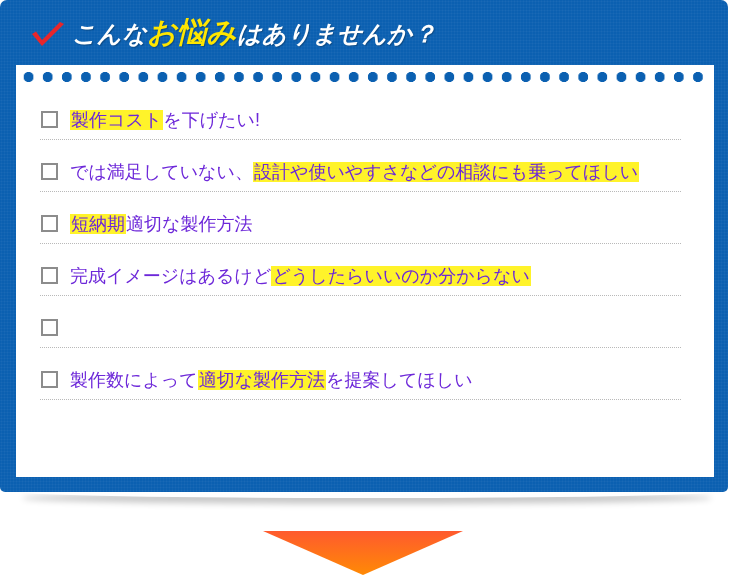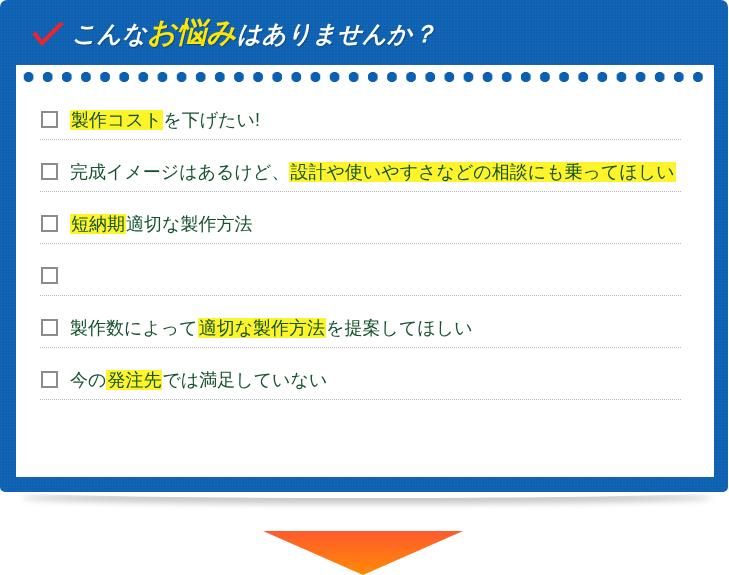--- a/index.html
+++ b/index.html
@@ -48,21 +48,21 @@
       height: 52px; box-sizing: border-box; padding-top: 12px;
       border-bottom: 1px dotted #b9b9b9;
       display: flex; align-items: center;
     }
     .box {
       width: 17px; height: 17px; box-sizing: border-box;
       border: 2px solid #8c8c8c; background: #ffffff;
       margin-left: 1px; margin-right: 12px; flex: none;
     }
     .text {
-      font-size: 18px; color: #14532d; white-space: nowrap; line-height: 24px;
+      font-size: 18px; color: #6d28d9; white-space: nowrap; line-height: 24px;
     }
     .text .hl { background: #fff32a; padding: 0 1px; white-space: pre; }
     .text .hl:empty, .text .plain:empty { display: none; }
     .arrow { position: absolute; left: 263px; top: 531px; width: 200px; height: 44px; }
   </style>
 </head>
 <body>
 
 <div class="frame-shadow"></div>
 
@@ -78,36 +78,36 @@
 
   <div class="panel">
     <div class="dots"></div>
     <ul class="list">
       <li class="row">
         <span class="box"></span>
         <span class="text"><span class="hl">製作コスト</span><span class="plain">を下げたい!</span></span>
       </li>
       <li class="row">
         <span class="box"></span>
-        <span class="text"><span class="plain">完成イメージはあるけど、</span><span class="hl">設計や使いやすさなどの相談にも乗ってほしい</span></span>
+        <span class="text"><span class="plain">では満足していない、</span><span class="hl">設計や使いやすさなどの相談にも乗ってほしい</span></span>
       </li>
       <li class="row">
         <span class="box"></span>
         <span class="text"><span class="hl">短納期</span><span class="plain">適切な製作方法</span></span>
       </li>
       <li class="row">
         <span class="box"></span>
+        <span class="text"><span class="plain">完成イメージはあるけど</span><span class="hl">どうしたらいいのか分からない</span></span>
+      </li>
+      <li class="row">
+        <span class="box"></span>
       </li>
       <li class="row">
         <span class="box"></span>
         <span class="text"><span class="plain">製作数によって</span><span class="hl">適切な製作方法</span><span class="plain">を提案してほしい</span></span>
-      </li>
-      <li class="row">
-        <span class="box"></span>
-        <span class="text"><span class="plain">今の</span><span class="hl">発注先</span><span class="plain">では満足していない</span></span>
       </li>
     </ul>
   </div>
 </div>
 
 <svg class="arrow" viewBox="0 0 200 44">
   <defs>
     <linearGradient id="arrowGrad" x1="0" y1="0" x2="0" y2="1">
       <stop offset="0" stop-color="#ff5a2e"></stop>
       <stop offset="1" stop-color="#ff8a05"></stop>

